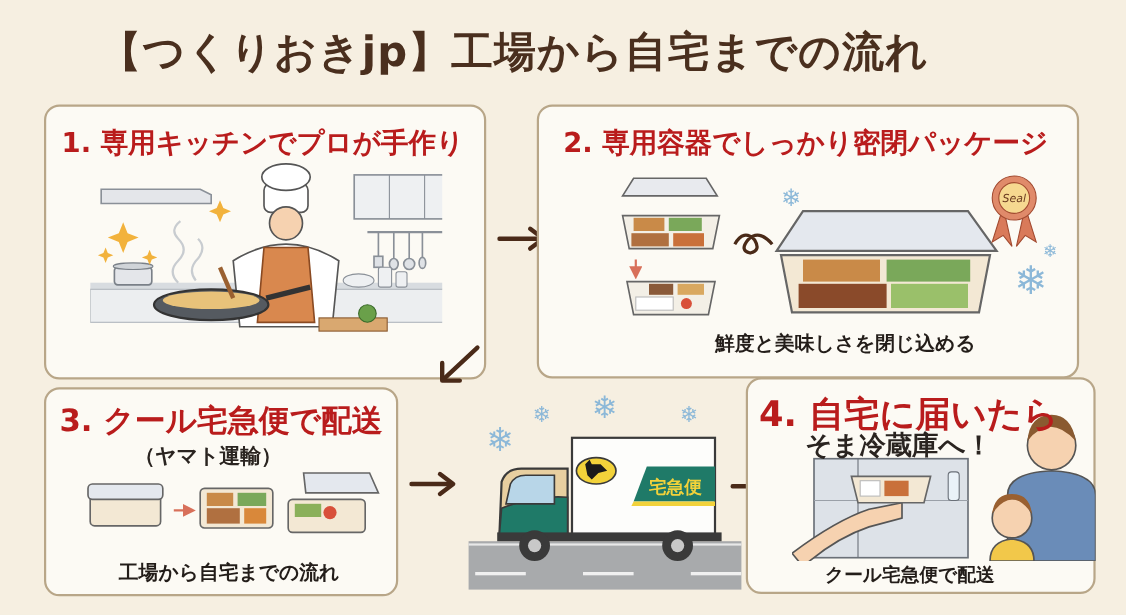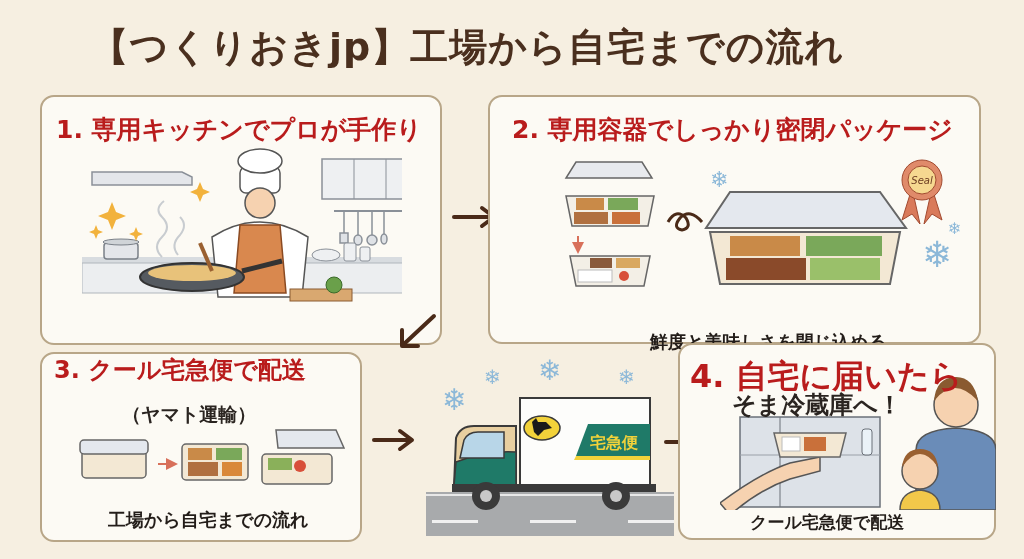--- a/index.html
+++ b/index.html
@@ -23,30 +23,30 @@
   .p1 { left: 40px; top: 95px; width: 402px; height: 250px; }
   .p2 { left: 488px; top: 95px; width: 493px; height: 249px; }
   .p3 { left: 40px; top: 352px; width: 322px; height: 190px; }
   .p4 { left: 678px; top: 343px; width: 318px; height: 197px; }
   .ptitle {
     position: absolute; font-weight: bold; font-size: 25px;
     white-space: nowrap; color: #b91c1c;
   }
   .p1 .ptitle { left: 14px; top: 16px; }
   .p2 .ptitle { left: 22px; top: 16px; }
-  .p3 .ptitle { left: 12px; top: 0; font-size: 24px; }
+  .p3 .ptitle { left: 12px; top: 10px; font-size: 28px; }
   .p3 .psub { position: absolute; left: 80px; top: 48px; font-size: 19px; font-weight: bold; white-space: nowrap; }
   .p4 .ptitle { left: 10px; top: 10px; font-size: 32px; }
   .p4 .ptitle2 { position: absolute; left: 52px; top: 44px; font-size: 24px; font-weight: bold; white-space: nowrap; }
   .caption {
     position: absolute; font-weight: bold; font-size: 18px;
     white-space: nowrap; color: #231d19;
   }
   .p1 .caption { left: 92px; top: 218px; }
-  .p2 .caption { left: 160px; top: 203px; margin-top: 30px; }
+  .p2 .caption { left: 160px; top: 203px; }
   .p3 .caption { left: 66px; top: 154px; }
   .p4 .caption { left: 70px; top: 166px; font-size: 17px; }
   .illus { position: absolute; }
   .arrow { position: absolute; }
 </style>
 </head>
 <body>
 
 <div class="title">【つくりおきjp】工場から自宅までの流れ</div>
 

